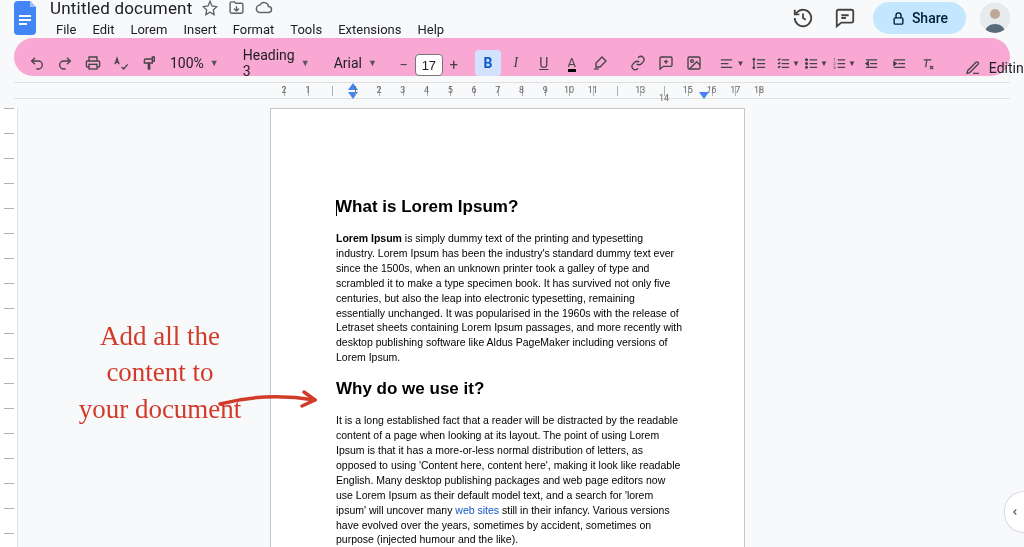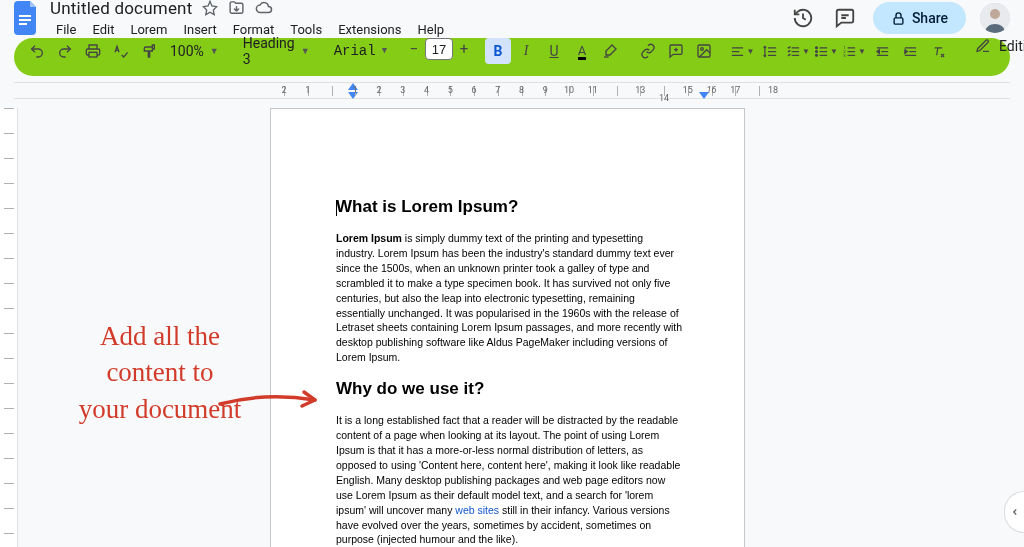--- a/index.html
+++ b/index.html
@@ -17,21 +17,21 @@
   .menu-item { font-size:13px; color:#202124; padding:2px 6px; border-radius:4px; cursor:pointer; }
   .header-spacer { flex:1; }
   .header-right { display:flex; align-items:center; gap:14px; }
   .hdr-icon-btn { width:28px;height:28px;display:flex;align-items:center;justify-content:center;color:#444;border-radius:50%;cursor:pointer; }
   .share-btn { display:flex;align-items:center;gap:6px;background:#c2e7ff;color:#001d35;font-size:14px;font-weight:500;padding:8px 18px;border-radius:40px;cursor:pointer; }
   .avatar { width:30px;height:30px;border-radius:50%;background:linear-gradient(#cbd5e1,#e2e8f0);display:flex;align-items:center;justify-content:center;overflow:hidden; }
   .avatar svg{display:block}
   
   
   .toolbar-wrap { padding: 8px 14px 0 14px; }
-  .toolbar { background:#84cc16; border-radius: 24px; height:38px; display:flex; align-items:flex-start; padding:0 10px; gap:2px; }
+  .toolbar { background:#f9a8d4; border-radius: 24px; height:38px; display:flex; align-items:flex-end; padding:0 10px; gap:2px; }
   .tb-btn { min-width:26px;height:26px;display:flex;align-items:center;justify-content:center;color:#444;border-radius:4px;cursor:pointer;font-size:14px; }
   .tb-sep { width:1px;height:20px;background:#c7c7c7;margin:0 4px; }
   .tb-select { display:flex;align-items:center;gap:6px;padding:0 6px;font-size:14px;color:#202124;cursor:pointer;height:26px; }
   .tb-select .caret{font-size:9px;color:#555;}
   .zoom-val{font-size:14px;color:#202124;}
   .font-size-box { display:flex;align-items:center;gap:2px; }
   .fs-btn{width:18px;height:22px;display:flex;align-items:center;justify-content:center;color:#444;font-size:15px;cursor:pointer;}
   .fs-input{width:28px;height:22px;border:1px solid #747775;border-radius:4px;background:#fff;text-align:center;font-size:13px;color:#202124;}
   .bold-active{background:#d3e3fd;color:#0b57d0;border-radius:4px;}
   .editing-pill{display:flex;align-items:center;gap:8px;padding:0 10px;font-size:14px;color:#202124;cursor:pointer;}
@@ -176,21 +176,21 @@
     <div class="tb-select">
         <span class="zoom-val">100%</span>
         <span class="caret">▼</span>
       </div>
     <div class="tb-sep"></div>
     <div class="tb-select" style="width:100px;">
         <span>Heading 3</span>
         <span class="caret" style="margin-left:auto">▼</span>
       </div>
     <div class="tb-sep"></div>
-    <div class="tb-select" style="width:72px;font-family:Liberation Mono, monospace;">
+    <div class="tb-select" style="width:72px;">
         <span>Arial</span>
         <span class="caret" style="margin-left:auto">▼</span>
       </div>
     <div class="tb-sep"></div>
     <div class="font-size-box">
       <div class="fs-btn">−</div>
       <input class="fs-input" value="17" style="">
       <div class="fs-btn">+</div>
     </div>
     <div class="tb-sep"></div>
@@ -333,21 +333,21 @@
         <div class="h-tick-label" style="left: 356.25px;">13</div>
         <div class="h-tick-major" style="left: 380px;"></div>
         <div class="h-tick-label" style="left: 380px; margin-top: 8px;">14</div>
         <div class="h-tick-major" style="left: 403.75px;"></div>
         <div class="h-tick-label" style="left: 403.75px;">15</div>
         <div class="h-tick-major" style="left: 427.5px;"></div>
         <div class="h-tick-label" style="left: 427.5px; font-style: italic;">16</div>
         <div class="h-tick-major" style="left: 451.25px;"></div>
         <div class="h-tick-label" style="left: 451.25px;">17</div>
         <div class="h-tick-major" style="left: 475px;"></div>
-        <div class="h-tick-label" style="left: 475px; margin-left: 14px;">18</div>
+        <div class="h-tick-label" style="left: 475px;">18</div>
       </div>
   </div>
 </div>
 
 <div class="workspace">
   <div class="v-ruler" id="v-ruler">
       <div class="v-tick" style="top: 0px;"></div>
       <div class="v-tick" style="top: 25px;"></div>
       <div class="v-tick" style="top: 50px;"></div>
       <div class="v-tick" style="top: 75px;"></div>

